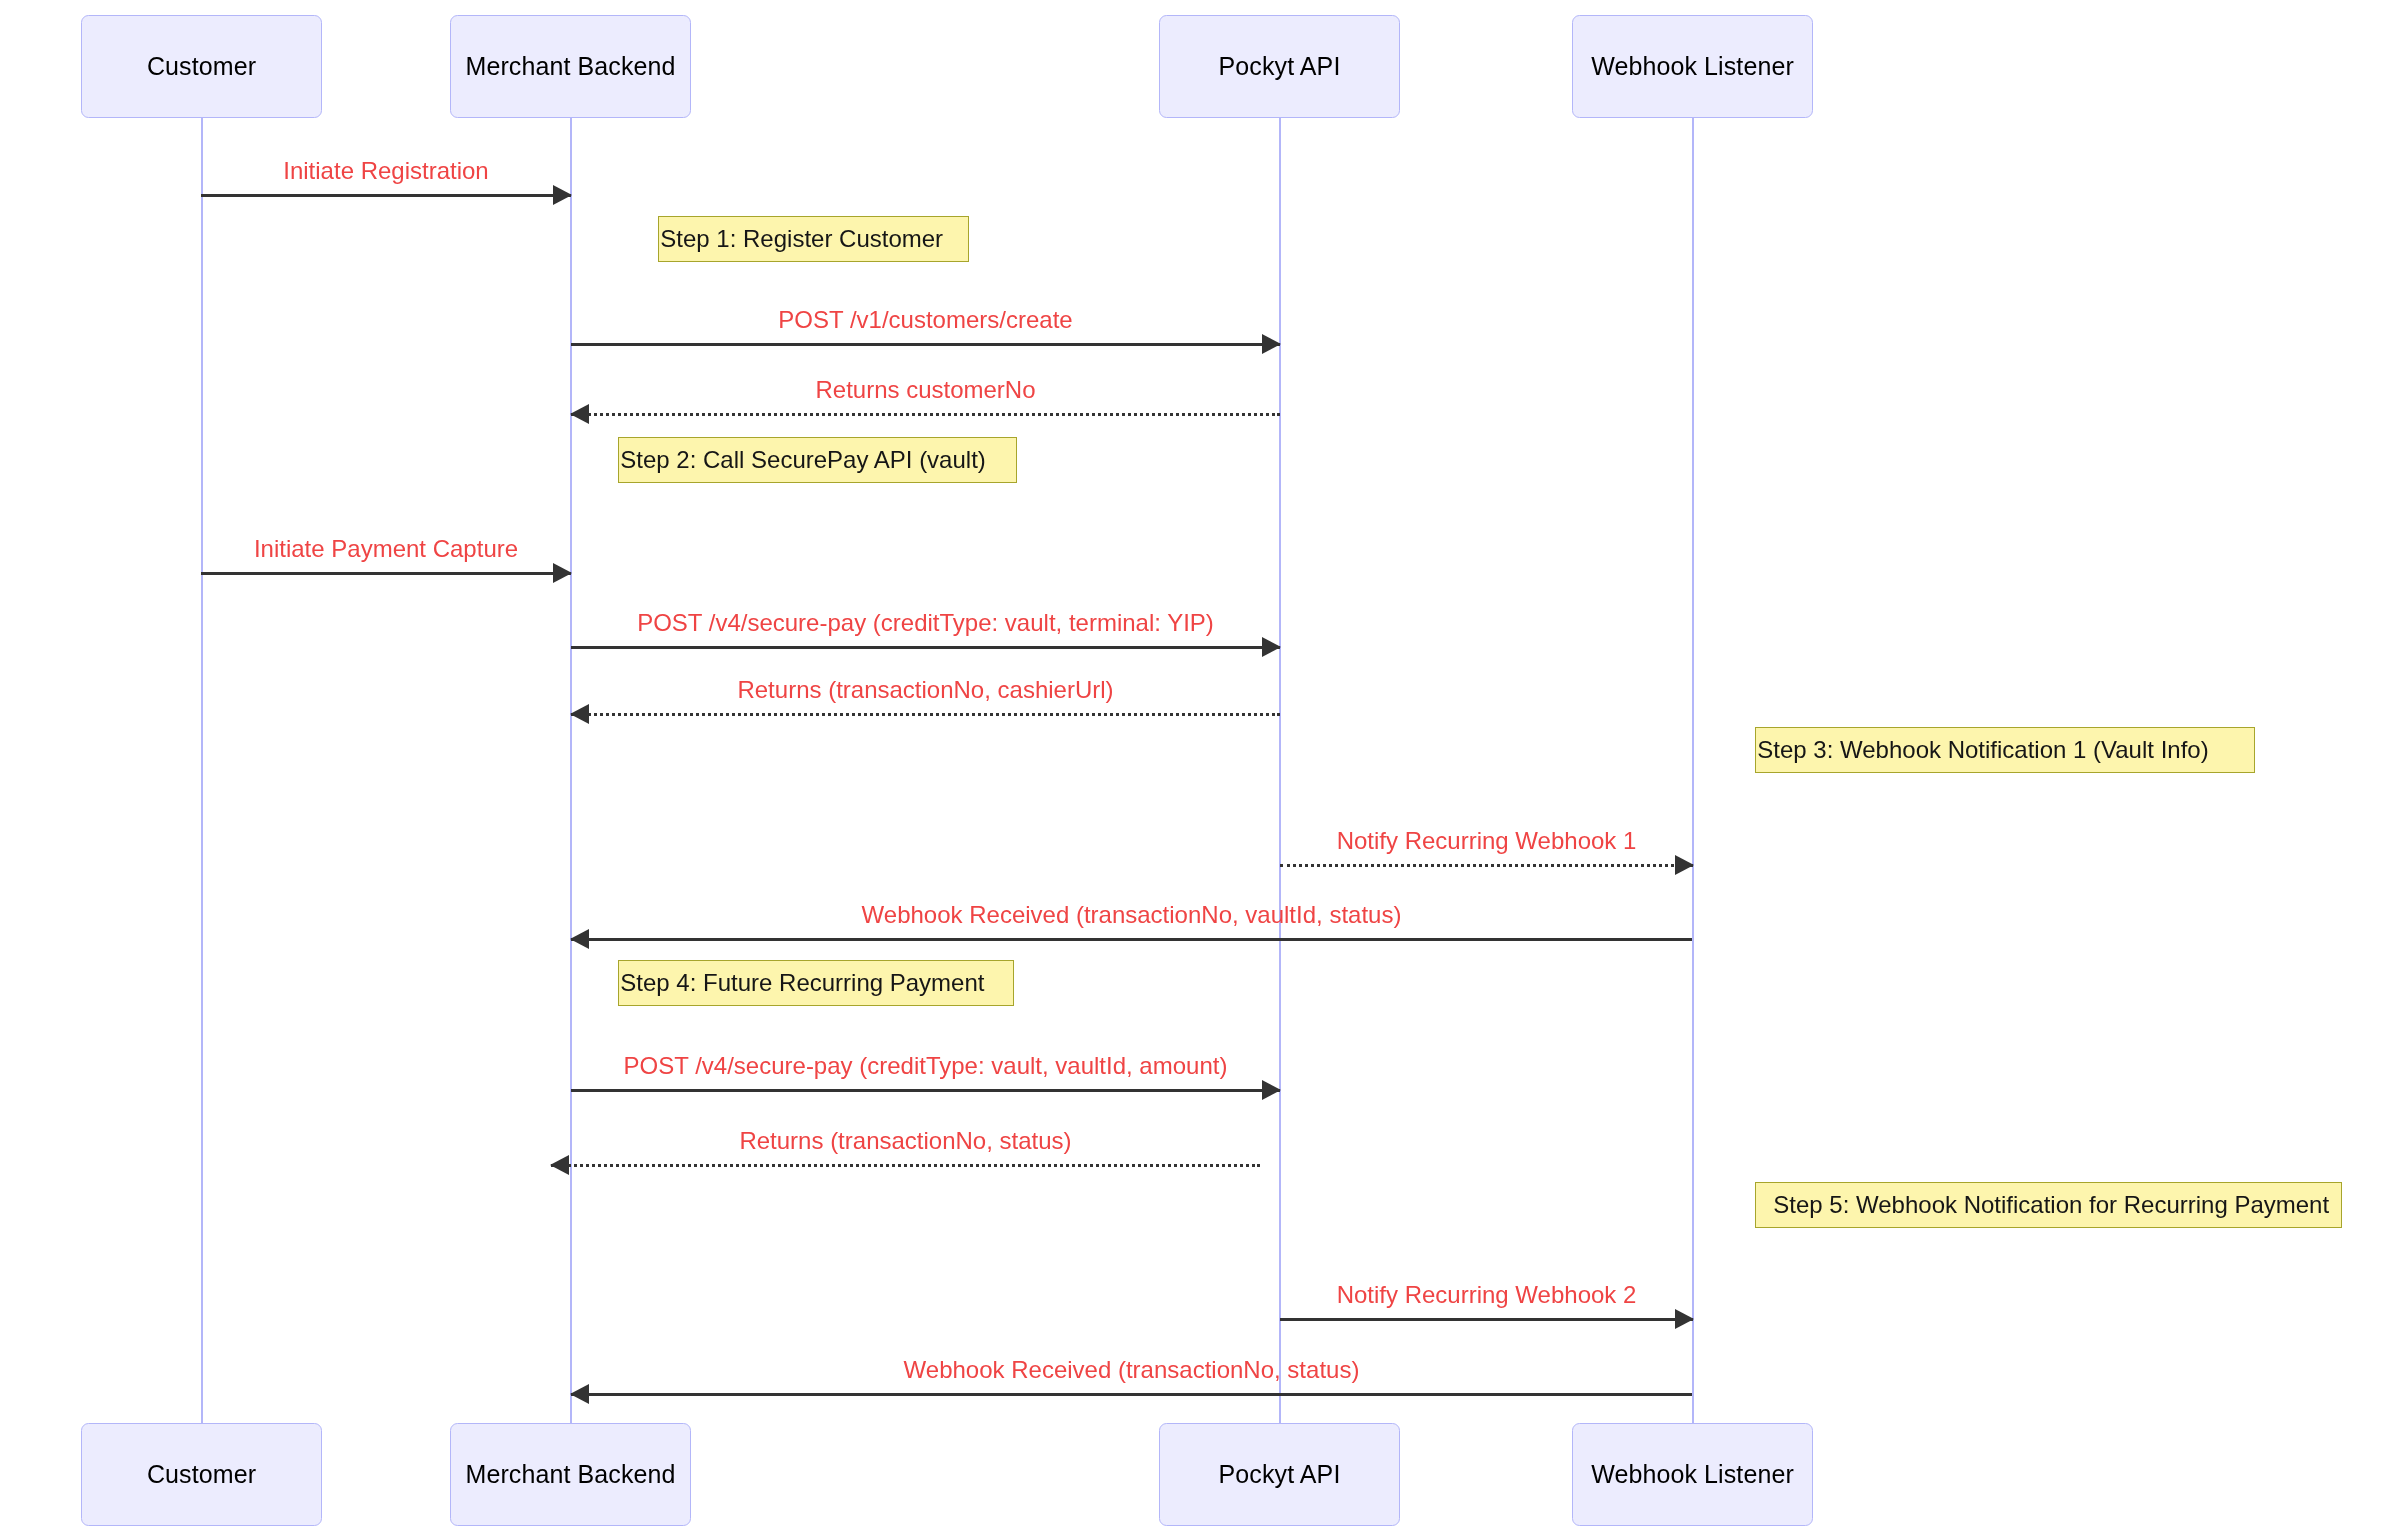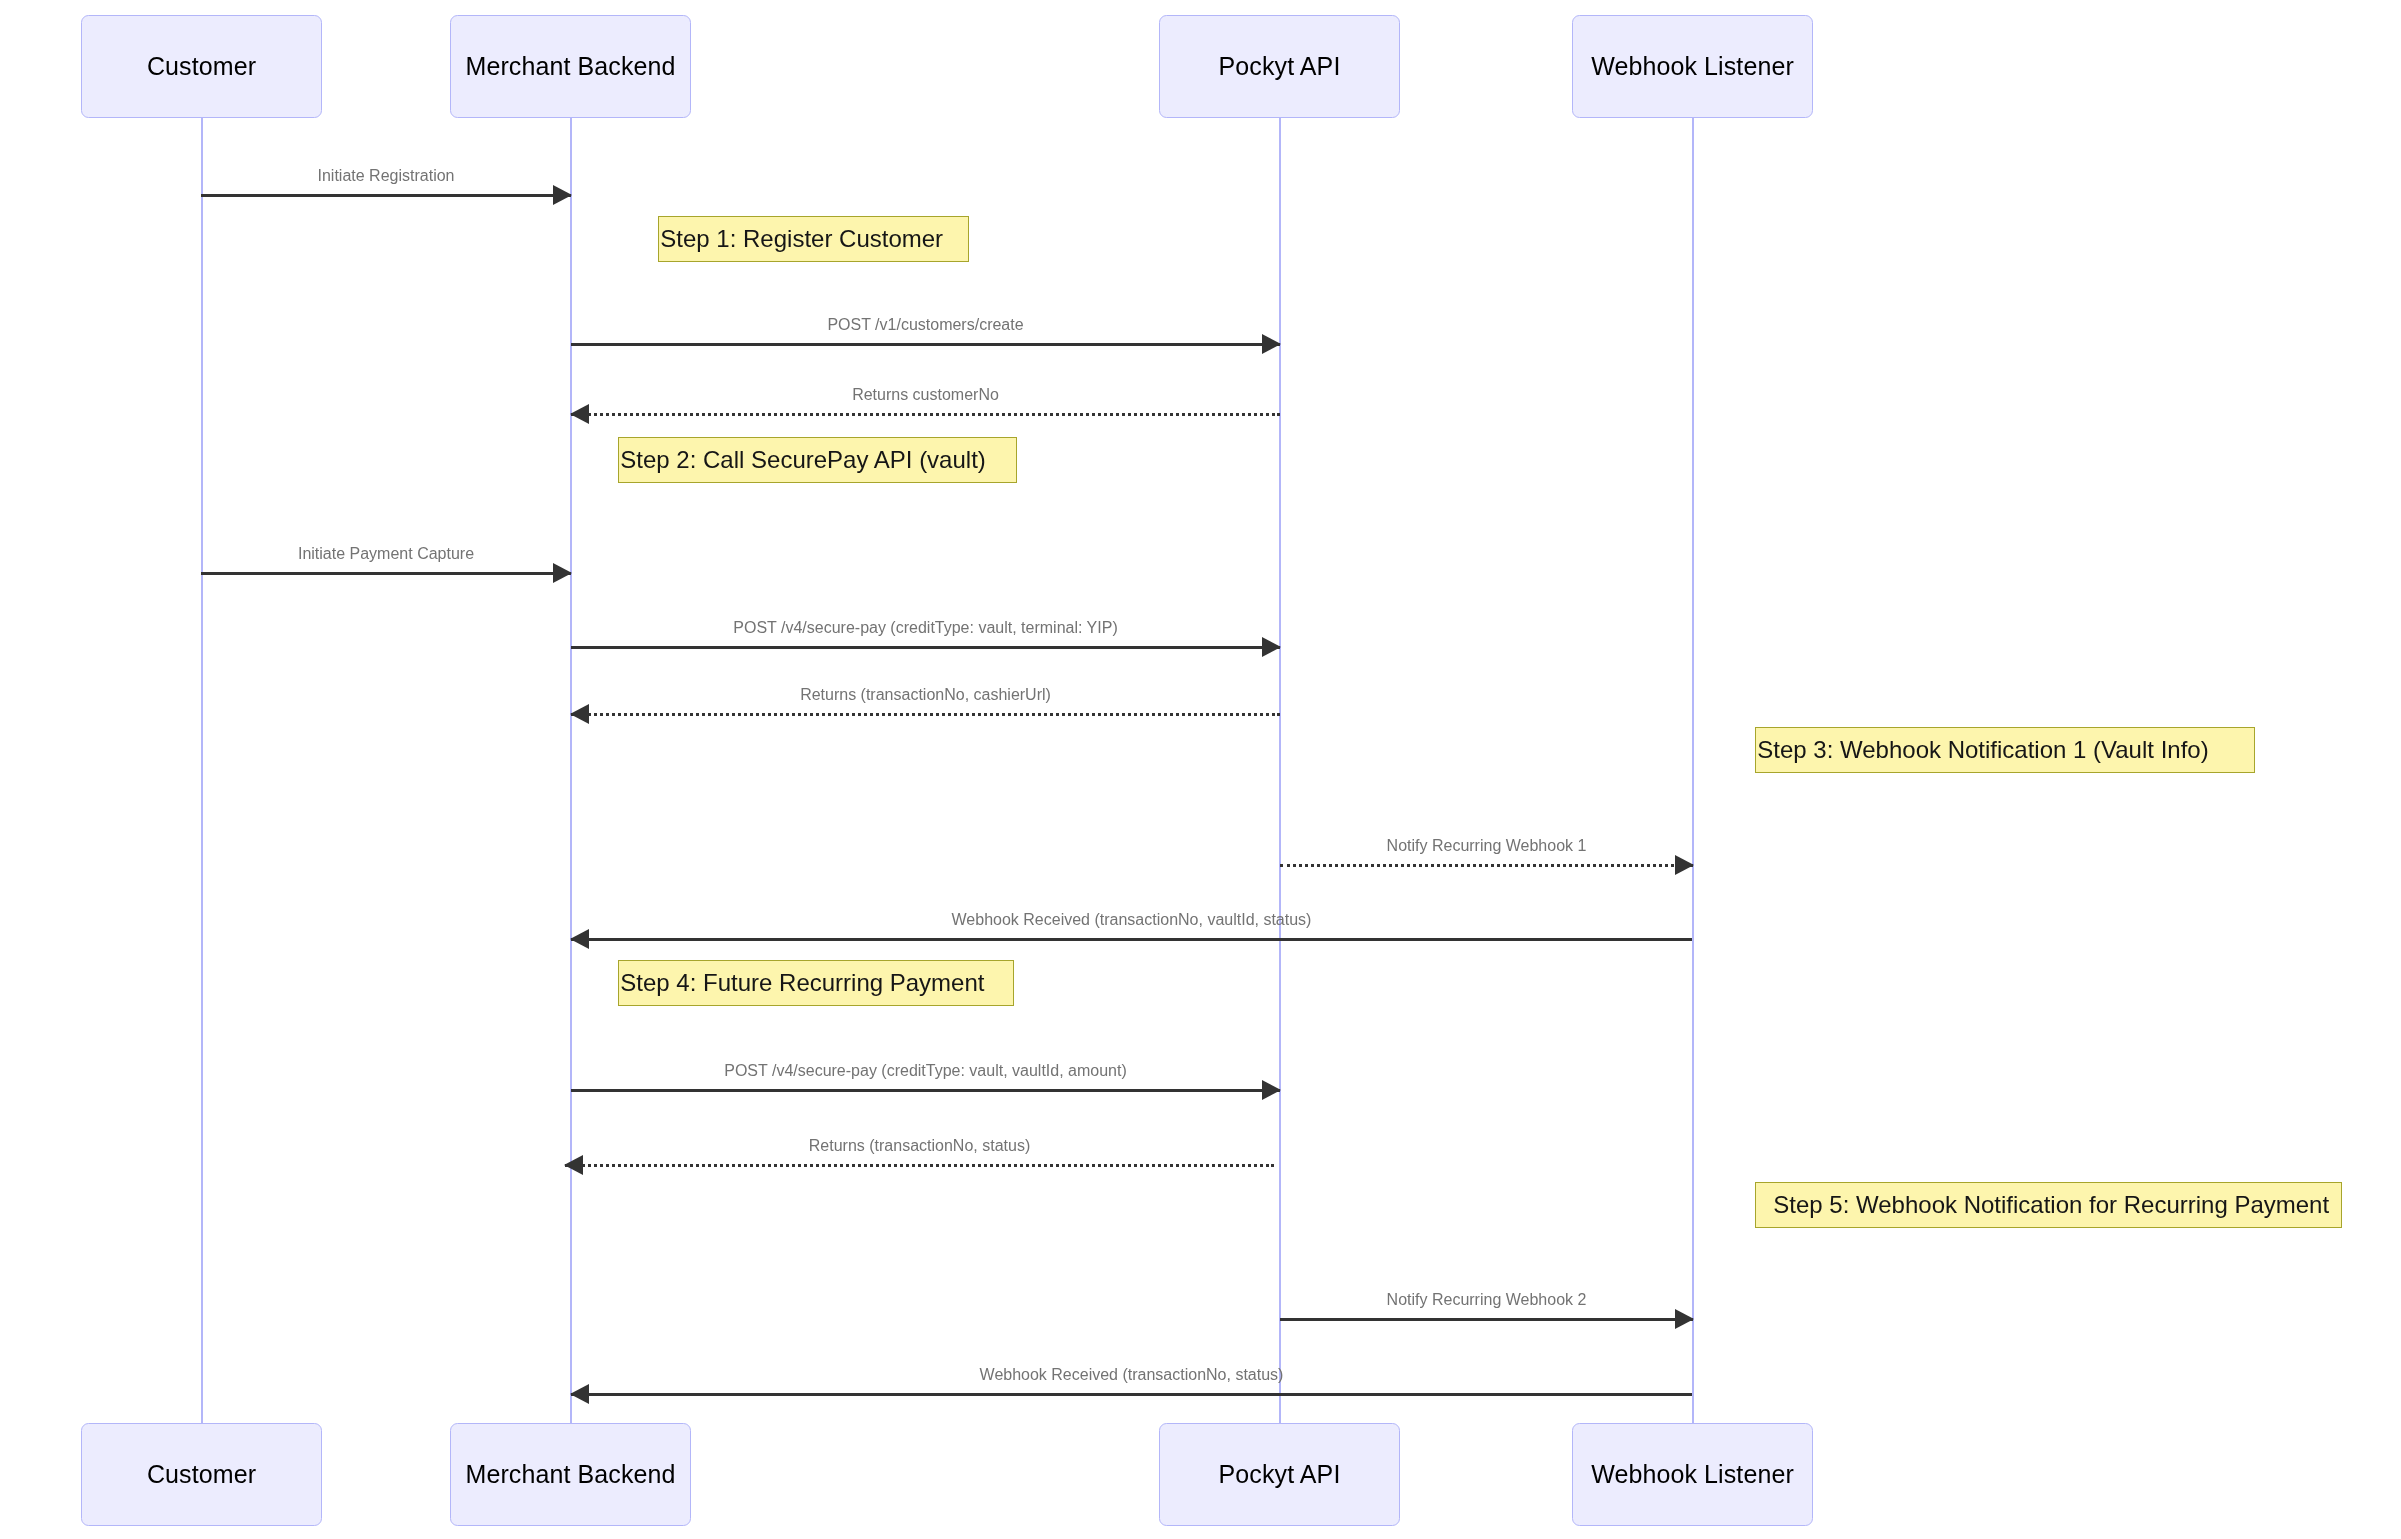--- a/index.html
+++ b/index.html
@@ -69,22 +69,22 @@
   }
   .msg.to-left .head {
     left: -1.3px;
     border-right: 19px solid #333333;
   }
   .msg .mlabel {
     position: absolute;
     bottom: 10px;
     left: 0; right: 0;
     text-align: center;
-    font-size: 16px;
-    color: #737373;
+    font-size: 24px;
+    color: #ef4444;
     white-space: nowrap;
   }
 
   
   .note {
     position: absolute;
     background: #fdf5ad;
     border: 1.9px solid #a7a52c;
     display: flex;
     align-items: center;
@@ -147,21 +147,21 @@
       <div class="msg to-left" style="left: 571px; width: 1121px; top: 938px; height: 0.6px;">
         <div class="mline"></div>
         <div class="head"></div>
         <div class="mlabel">Webhook Received (transactionNo, vaultId, status)</div>
       </div>
       <div class="msg to-right" style="left: 571px; width: 709px; top: 1089px; height: 0.6px;">
         <div class="mline"></div>
         <div class="head"></div>
         <div class="mlabel">POST /v4/secure-pay (creditType: vault, vaultId, amount)</div>
       </div>
-      <div class="msg dashed to-left" style="left: 565px; width: 709px; top: 1164px; height: 0.6px;">
+      <div class="msg dashed to-left" style="left: 551px; width: 709px; top: 1164px; height: 0.6px;">
         <div class="mline"></div>
         <div class="head"></div>
         <div class="mlabel">Returns (transactionNo, status)</div>
       </div>
       <div class="msg to-right" style="left: 1280px; width: 413px; top: 1318px; height: 0.6px;">
         <div class="mline"></div>
         <div class="head"></div>
         <div class="mlabel">Notify Recurring Webhook 2</div>
       </div>
       <div class="msg to-left" style="left: 571px; width: 1121px; top: 1393px; height: 0.6px;">

